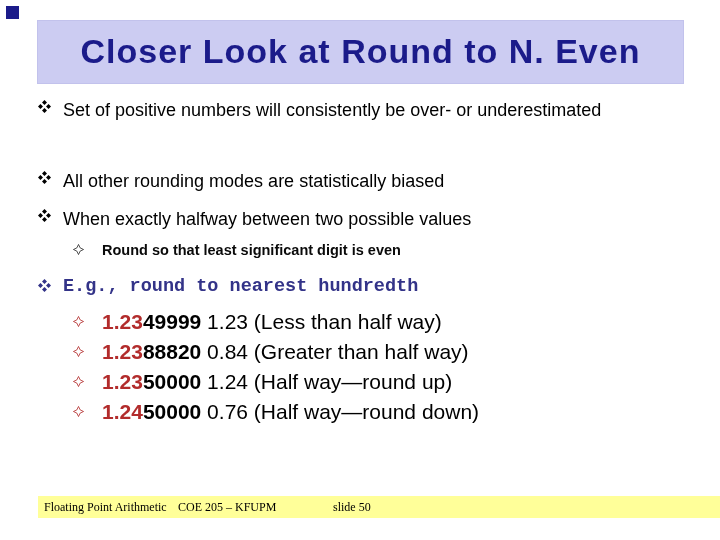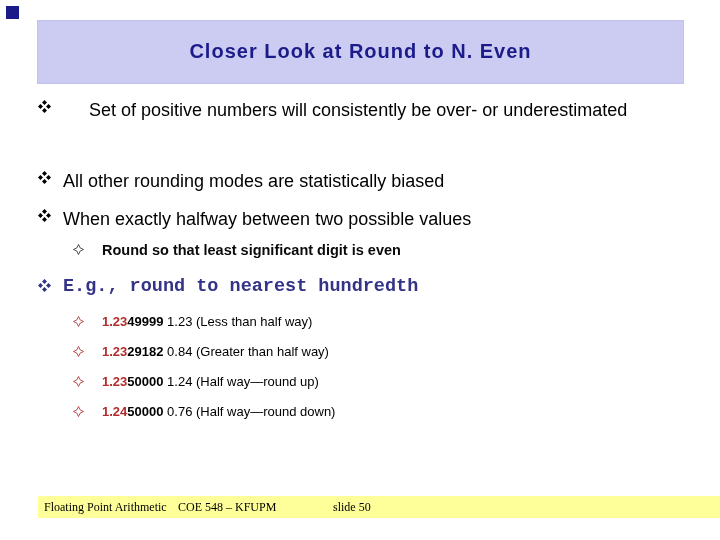--- a/index.html
+++ b/index.html
@@ -20,21 +20,21 @@
 
   .title-bar {
     position: absolute; left: 37px; top: 20px;
     width: 647px; height: 64px;
     background: #CCCCF2;
     border: 1px solid #c2c2ec;
     box-sizing: border-box;
   }
   .title-bar h1 {
     margin: 0;
-    font-size: 20px;
+    font-size: 34px;
     font-weight: 700;
     letter-spacing: 1px;
     line-height: 60px;
     text-align: center;
     color: #1B1B8A;
   }
 
   .row {
     position: absolute;
     display: flex;
@@ -49,25 +49,25 @@
 
   .l2 { left: 73px; text-align: center; }
   .l2 .marker { width: 11px; height: 11px; margin-top: 4px; margin-right: 18px; color: #2b2b2b; }
 
   .sub-note .text { font-size: 14.5px; line-height: 20px; font-weight: 700; color: #0a0a0a; }
 
   .navy-row .marker { color: #333388; }
   .navy-row .text { font-size: 18.5px; line-height: 24px; font-weight: 700; color: #333388; font-family: Liberation Mono, monospace; }
 
   .ex .marker { color: #B22C2C; }
-  .ex .text { font-size: 13px; line-height: 20px; color: #000000; }
+  .ex .text { font-size: 21px; line-height: 20px; color: #000000; }
   .ex .num-red { font-weight: 700; color: #B22C2C; }
   .ex .num-black { font-weight: 700; color: #000000; }
 
-  .b1-text { width: 560px; margin-left: 26px; }
+  .b1-text { width: 560px; }
 
   .footer-bar {
     position: absolute; left: 38px; top: 496px;
     width: 720px; height: 22px;
     background: #FFFF99;
     font-family: "Liberation Serif", serif;
     font-size: 12px;
     color: #000000;
   }
   .footer-bar span { position: absolute; top: 0; line-height: 22px; white-space: nowrap; }
@@ -141,21 +141,21 @@
     </span>
     <span class="text"><span class="num-red">1.23</span><span class="num-black">49999</span><span> 1.23 (Less than half way)</span></span>
   </div>
 
   <div class="row l2 ex" style="top:342px">
     <span class="marker">
       <svg viewBox="0 0 24 24">
           <path fill="none" stroke="currentColor" stroke-width="1.8" d="M12 1 Q13.6 10.4 23 12 Q13.6 13.6 12 23 Q10.4 13.6 1 12 Q10.4 10.4 12 1 Z"></path>
         </svg>
     </span>
-    <span class="text"><span class="num-red">1.23</span><span class="num-black">29182</span><span> 0.84 (Greater than half way)</span></span>
+    <span class="text"><span class="num-red">1.23</span><span class="num-black">88820</span><span> 0.84 (Greater than half way)</span></span>
   </div>
 
   <div class="row l2 ex" style="top:372px">
     <span class="marker">
       <svg viewBox="0 0 24 24">
           <path fill="none" stroke="currentColor" stroke-width="1.8" d="M12 1 Q13.6 10.4 23 12 Q13.6 13.6 12 23 Q10.4 13.6 1 12 Q10.4 10.4 12 1 Z"></path>
         </svg>
     </span>
     <span class="text"><span class="num-red">1.23</span><span class="num-black">50000</span><span> 1.24 (Half way—round up)</span></span>
   </div>
@@ -164,17 +164,17 @@
     <span class="marker">
       <svg viewBox="0 0 24 24">
           <path fill="none" stroke="currentColor" stroke-width="1.8" d="M12 1 Q13.6 10.4 23 12 Q13.6 13.6 12 23 Q10.4 13.6 1 12 Q10.4 10.4 12 1 Z"></path>
         </svg>
     </span>
     <span class="text"><span class="num-red">1.24</span><span class="num-black">50000</span><span> 0.76 (Half way—round down)</span></span>
   </div>
 
   <div class="footer-bar">
     <span class="footer-left">Floating Point Arithmetic</span>
-    <span class="footer-center">COE 548 – KFUPM</span>
+    <span class="footer-center">COE 205 – KFUPM</span>
     <span class="footer-slide">slide 50</span>
   </div>
 
 </div>
 
 </body></html>

